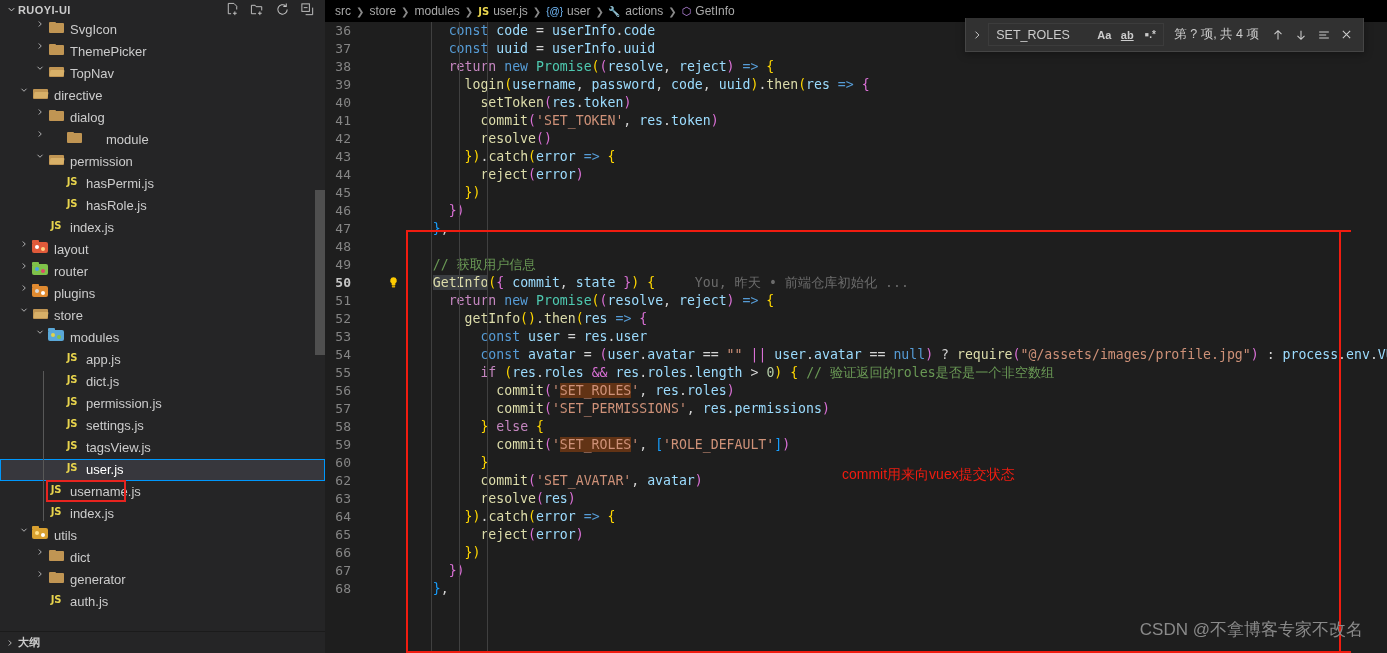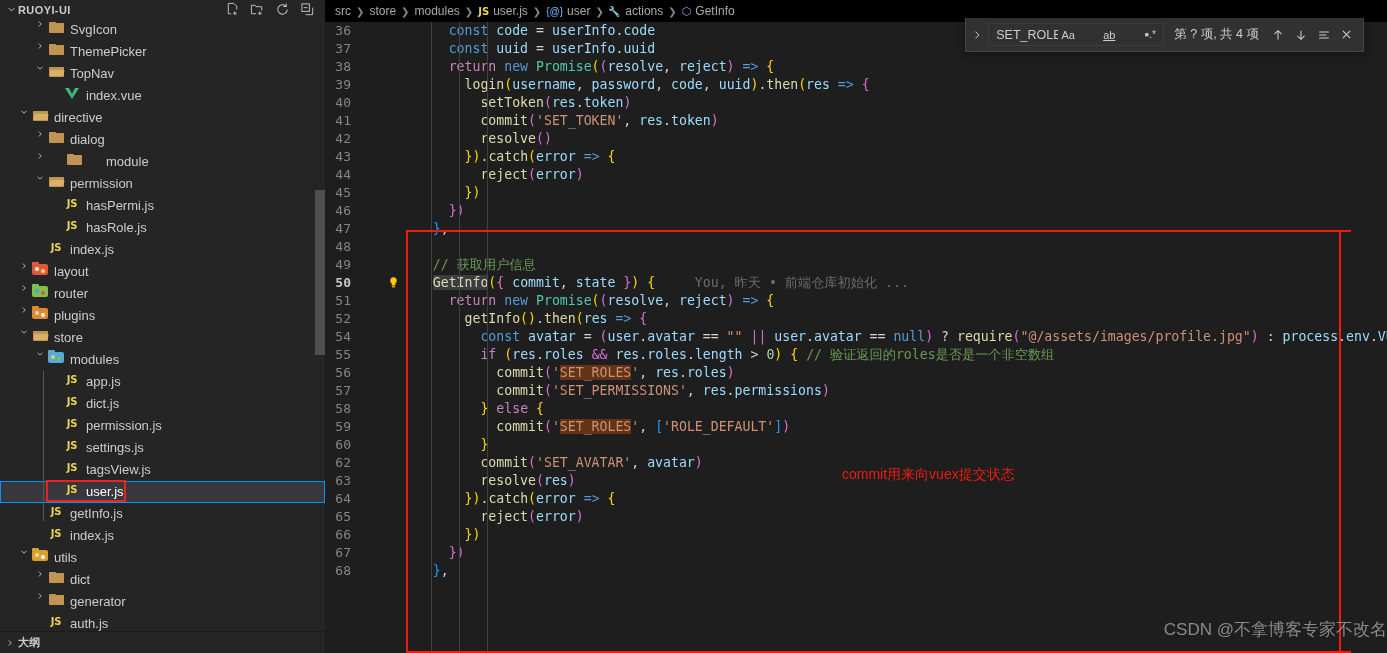--- a/index.html
+++ b/index.html
@@ -273,21 +273,21 @@
   .red-note {
     position: absolute;
     color: #f01c10;
     font-size: 14px;
     font-family: "Liberation Sans", sans-serif;
     z-index: 7;
     white-space: nowrap;
   }
   .watermark {
     position: absolute;
-    right: 0; bottom: 12px;
+    right: 24px; bottom: 12px;
     color: #8a8a8a;
     font-size: 17px;
     z-index: 8;
     white-space: nowrap;
   }
 
   
   .find-widget {
     position: absolute;
     top: 18px;
@@ -316,21 +316,21 @@
     margin-left: 2px;
   }
   .fw-input {
     flex: 1 1 auto;
     font-size: 12.5px;
     color: #cccccc;
     font-family: "Liberation Sans", sans-serif;
     white-space: nowrap;
     overflow: hidden;
   }
-  .fw-opts { display: flex; gap: 21px; align-items: flex-end; }
+  .fw-opts { display: flex; gap: 3px; align-items: flex-end; font-weight: bold; }
   .fw-opt {
     width: 20px; height: 19px;
     display: flex; align-items: center; justify-content: center;
     font-size: 11px;
     color: #cccccc;
     border-radius: 3px;
   }
   .fw-count {
     font-size: 12.5px;
     color: #cccccc;
@@ -417,27 +417,20 @@
           <span class="twisty">
             <svg width="10" height="10" viewBox="0 0 16 16">
               <path d="M4 6l4 4 4-4" fill="none" stroke="#c5c5c5" stroke-width="1.4"></path>
             </svg>
           </span>
           <span class="ico">
             <span class="folder-open"></span>
           </span>
           <span class="lbl">TopNav</span>
         </div>
-        <div class="row" style="padding-left: 48px;">
-          <span class="twisty"></span>
-          <span class="ico">
-            <span class="vue-mark"></span>
-          </span>
-          <span class="lbl">index.vue</span>
-        </div>
         <div class="row" style="padding-left: 16px;">
           <span class="twisty">
             <svg width="10" height="10" viewBox="0 0 16 16">
               <path d="M4 6l4 4 4-4" fill="none" stroke="#c5c5c5" stroke-width="1.4"></path>
             </svg>
           </span>
           <span class="ico">
             <span class="folder-open"></span>
           </span>
           <span class="lbl">directive</span>
@@ -611,21 +604,21 @@
           <span class="ico">
             <span class="js-badge">JS</span>
           </span>
           <span class="lbl">user.js</span>
         </div>
         <div class="row" style="padding-left: 32px;">
           <span class="twisty"></span>
           <span class="ico">
             <span class="js-badge">JS</span>
           </span>
-          <span class="lbl">getInfo.js</span>
+          <span class="lbl">username.js</span>
         </div>
         <div class="row" style="padding-left: 32px;">
           <span class="twisty"></span>
           <span class="ico">
             <span class="js-badge">JS</span>
           </span>
           <span class="lbl">index.js</span>
         </div>
         <div class="row" style="padding-left: 16px;">
           <span class="twisty">
@@ -739,20 +732,21 @@
         <div class="line"><span class="ln">46</span><span class="code"><span class="txt">      </span><span class="p1">}</span><span class="p1">)</span></span></div>
         <div class="line"><span class="ln">47</span><span class="code"><span class="txt">    </span><span class="p2">}</span><span class="op">,</span></span></div>
         <div class="line"><span class="ln">48</span><span class="code"></span></div>
         <div class="line"><span class="ln">49</span><span class="code"><span class="txt">    </span><span class="com">// 获取用户信息</span></span></div>
         <div class="line current"><span class="ln">50</span><span class="code"><span class="txt">    </span><span class="fn word-hl">GetInfo</span><span class="p0">(</span><span class="p1">{ </span><span class="var">commit</span><span class="op">, </span><span class="var">state</span><span class="p1"> }</span><span class="p0">)</span><span class="txt"> </span><span class="p0">{</span><span class="blame">     You, 昨天 • 前端仓库初始化 ...</span></span><span class="gutter-glyph"><svg width="13" height="13" viewBox="0 0 16 16">
               <path d="M8 1.5a4 4 0 0 0-2.3 7.3V11h4.6V8.8A4 4 0 0 0 8 1.5z" fill="#ffcc00"></path>
               <rect x="6" y="11.4" width="4" height="2.6" rx="0.6" fill="#d9a800"></rect>
             </svg></span></div>
         <div class="line"><span class="ln">51</span><span class="code"><span class="txt">      </span><span class="kctl">return</span><span class="txt"> </span><span class="k">new</span><span class="txt"> </span><span class="cls">Promise</span><span class="p0">(</span><span class="p1">(</span><span class="var">resolve</span><span class="op">, </span><span class="var">reject</span><span class="p1">)</span><span class="k"> =&gt; </span><span class="p0">{</span></span></div>
         <div class="line"><span class="ln">52</span><span class="code"><span class="txt">        </span><span class="fn">getInfo</span><span class="p0">(</span><span class="p0">)</span><span class="op">.</span><span class="fn">then</span><span class="p0">(</span><span class="var">res</span><span class="k"> =&gt; </span><span class="p1">{</span></span></div>
+        <div class="line"><span class="ln">53</span><span class="code"><span class="txt">          </span><span class="k">const</span><span class="txt"> </span><span class="var">user</span><span class="op"> = </span><span class="var">res</span><span class="op">.</span><span class="var">user</span></span></div>
         <div class="line"><span class="ln">54</span><span class="code"><span class="txt">          </span><span class="k">const</span><span class="txt"> </span><span class="var">avatar</span><span class="op"> = </span><span class="p1">(</span><span class="var">user</span><span class="op">.</span><span class="var">avatar</span><span class="op"> == </span><span class="str">""</span><span class="txt"> </span><span class="p1">||</span><span class="txt"> </span><span class="var">user</span><span class="op">.</span><span class="var">avatar</span><span class="op"> == </span><span class="k">null</span><span class="p1">)</span><span class="op"> ? </span><span class="fn">require</span><span class="p1">(</span><span class="str">"@/assets/images/profile.jpg"</span><span class="p1">)</span><span class="op"> : </span><span class="var">process</span><span class="op">.</span><span class="var">env</span><span class="op">.</span><span class="var">VUE_A</span></span></div>
         <div class="line"><span class="ln">55</span><span class="code"><span class="txt">          </span><span class="kctl">if</span><span class="txt"> </span><span class="p0">(</span><span class="var">res</span><span class="op">.</span><span class="var">roles</span><span class="txt"> </span><span class="p1">&amp;&amp;</span><span class="txt"> </span><span class="var">res</span><span class="op">.</span><span class="var">roles</span><span class="op">.</span><span class="var">length</span><span class="op"> &gt; </span><span class="num">0</span><span class="p0">)</span><span class="txt"> </span><span class="p0">{</span><span class="txt"> </span><span class="com">// 验证返回的roles是否是一个非空数组</span></span></div>
         <div class="line"><span class="ln">56</span><span class="code"><span class="txt">            </span><span class="fn">commit</span><span class="p1">(</span><span class="str">'</span><span class="str hl">SET_ROLES</span><span class="str">'</span><span class="op">, </span><span class="var">res</span><span class="op">.</span><span class="var">roles</span><span class="p1">)</span></span></div>
         <div class="line"><span class="ln">57</span><span class="code"><span class="txt">            </span><span class="fn">commit</span><span class="p1">(</span><span class="str">'SET_PERMISSIONS'</span><span class="op">, </span><span class="var">res</span><span class="op">.</span><span class="var">permissions</span><span class="p1">)</span></span></div>
         <div class="line"><span class="ln">58</span><span class="code"><span class="txt">          </span><span class="p0">}</span><span class="txt"> </span><span class="kctl">else</span><span class="txt"> </span><span class="p0">{</span></span></div>
         <div class="line"><span class="ln">59</span><span class="code"><span class="txt">            </span><span class="fn">commit</span><span class="p1">(</span><span class="str">'</span><span class="str hl">SET_ROLES</span><span class="str">'</span><span class="op">, </span><span class="p2">[</span><span class="str">'ROLE_DEFAULT'</span><span class="p2">]</span><span class="p1">)</span></span></div>
         <div class="line"><span class="ln">60</span><span class="code"><span class="txt">          </span><span class="p0">}</span></span></div>
         <div class="line"><span class="ln">62</span><span class="code"><span class="txt">          </span><span class="fn">commit</span><span class="p1">(</span><span class="str">'SET_AVATAR'</span><span class="op">, </span><span class="var">avatar</span><span class="p1">)</span></span></div>
         <div class="line"><span class="ln">63</span><span class="code"><span class="txt">          </span><span class="fn">resolve</span><span class="p1">(</span><span class="var">res</span><span class="p1">)</span></span></div>
         <div class="line"><span class="ln">64</span><span class="code"><span class="txt">        </span><span class="p0">}</span><span class="p0">)</span><span class="op">.</span><span class="fn">catch</span><span class="p0">(</span><span class="var">error</span><span class="k"> =&gt; </span><span class="p0">{</span></span></div>

